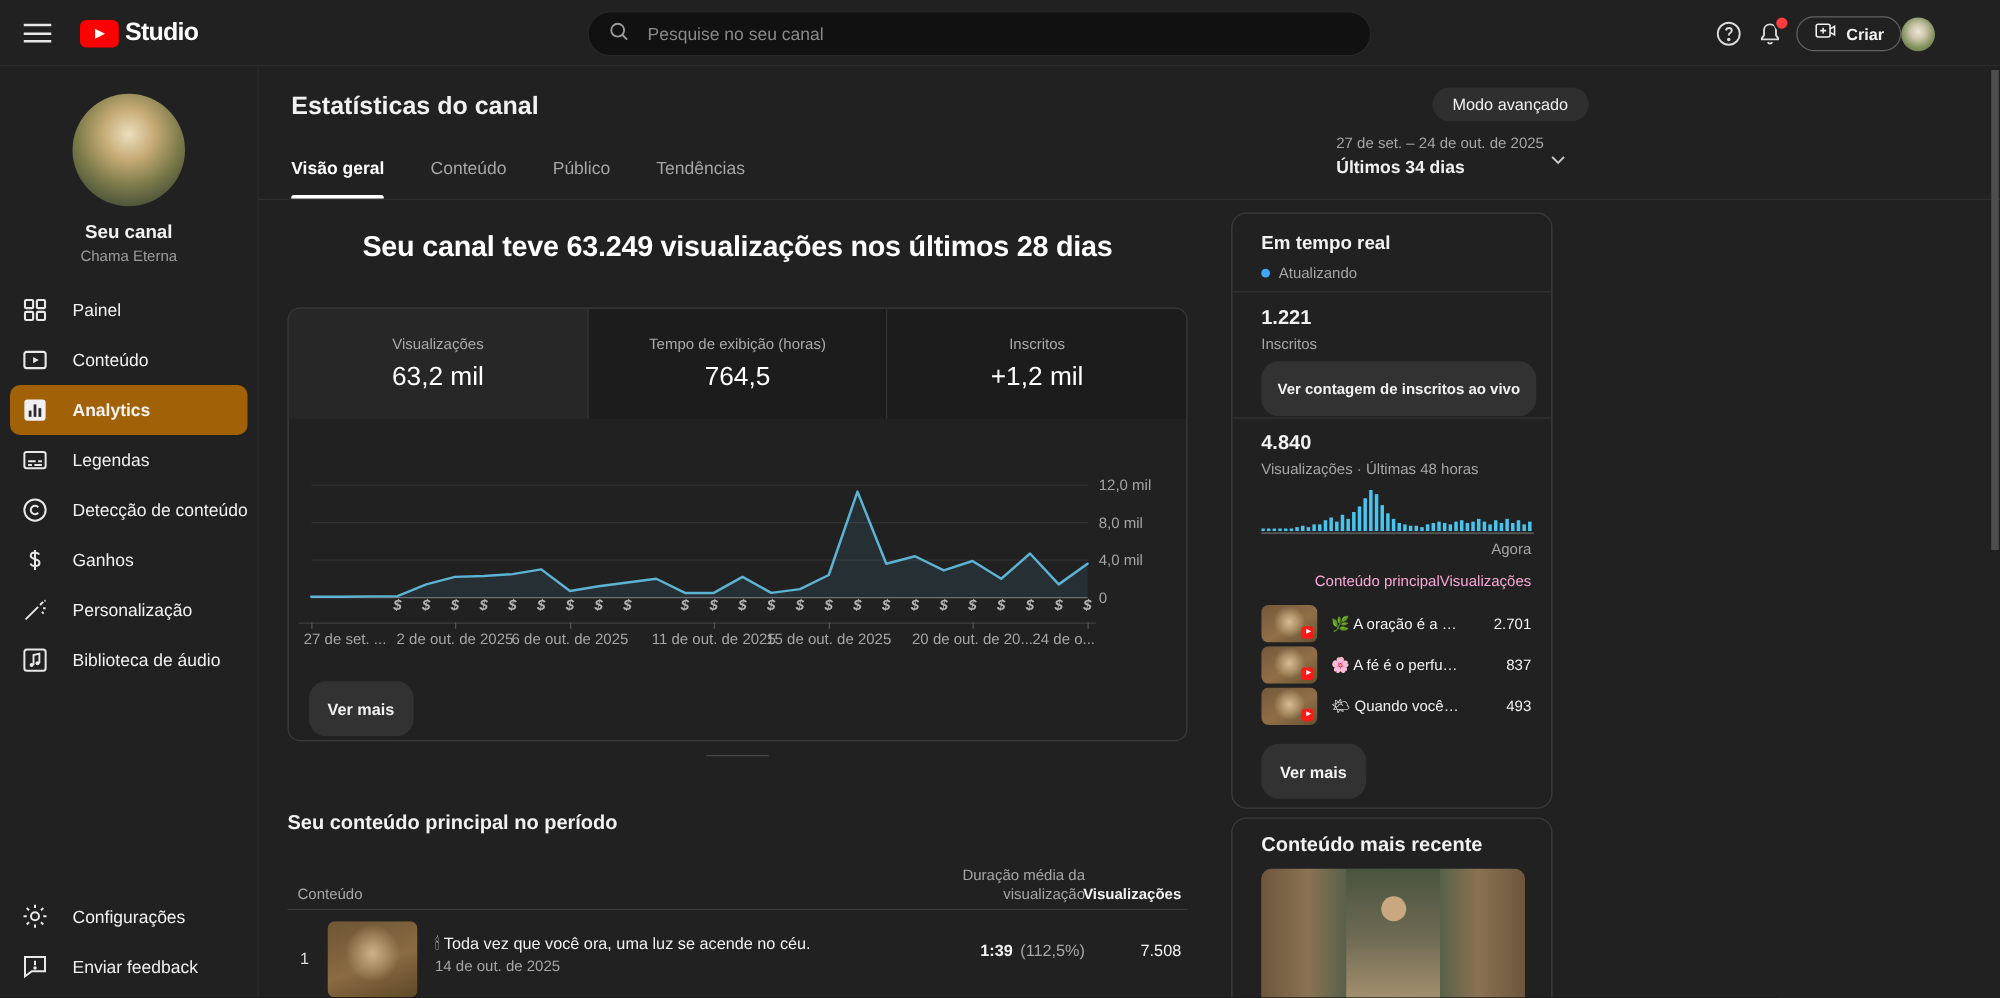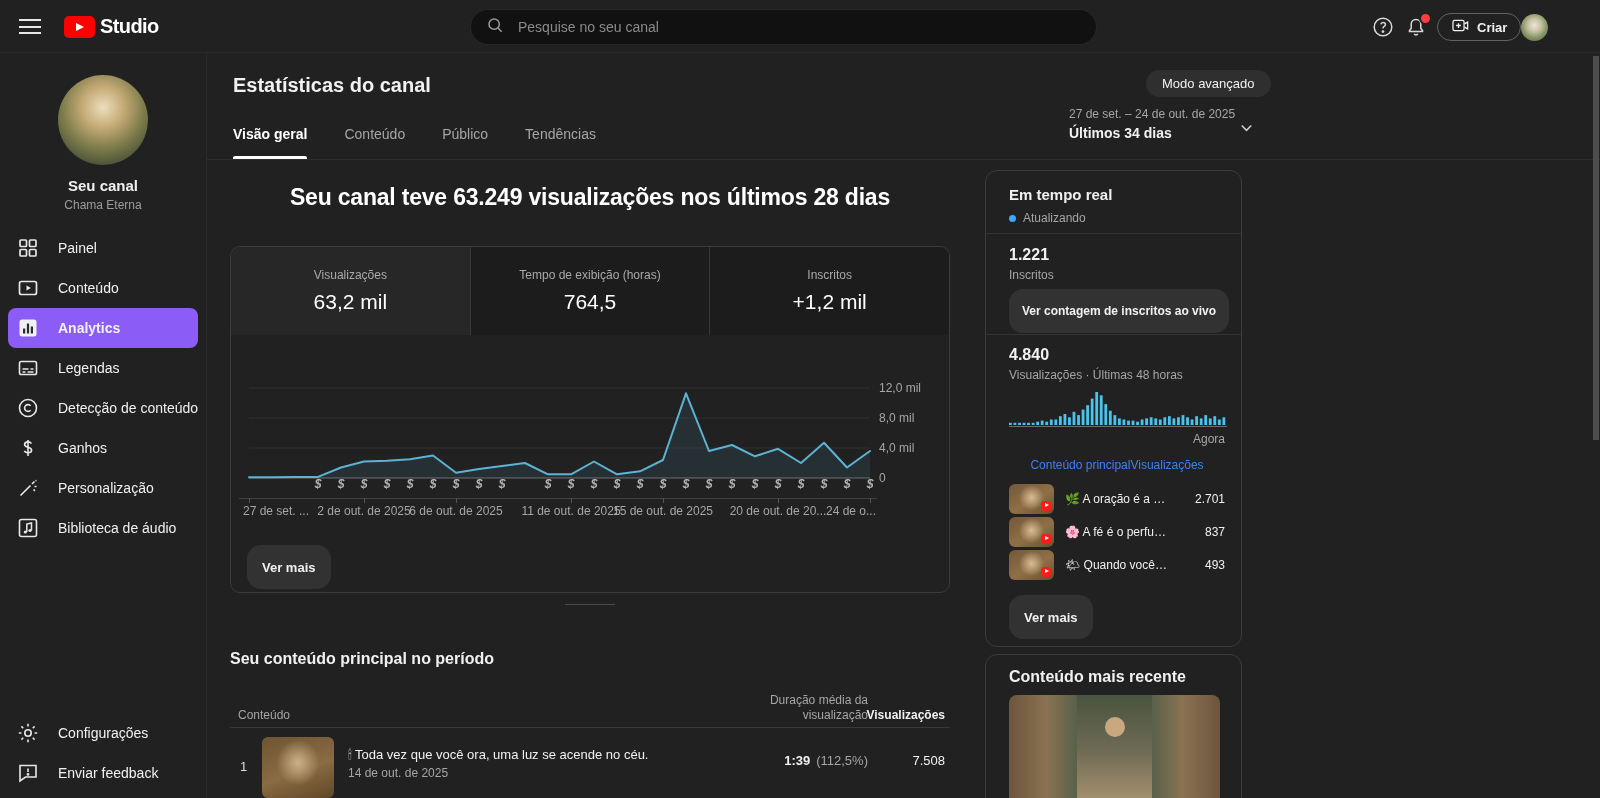--- a/index.html
+++ b/index.html
@@ -28,21 +28,21 @@
 
   
   .sidebar{position:absolute;left:0;top:53px;width:207px;height:745px;background:#212121;border-right:1px solid #2b2b2b;box-sizing:border-box}
   .ch-avatar{position:absolute;left:58px;top:22px;width:90px;height:90px;border-radius:50%;cursor:pointer;
     background:radial-gradient(circle at 50% 36%,#ecdfbe 0%,#c6ab76 28%,#7e7c4b 56%,#4b5339 80%,#343a2c 100%)}
   .ch-name{position:absolute;top:124px;width:206px;text-align:center;font-size:15px;font-weight:700;color:#f1f1f1}
   .ch-sub{position:absolute;top:145px;width:206px;text-align:center;font-size:12px;color:#9c9c9c}
   .nav{position:absolute;left:0;top:175px;width:206px}
   .nav-bottom{position:absolute;left:0;top:660px;width:206px}
   .nav-item{display:flex;align-items:center;height:40px;margin:0 8px;padding-left:8px;border-radius:8px;cursor:pointer}
-  .nav-item.active{background:#8b5cf6}
+  .nav-item.active{background:#a16207}
   .nav-ic{width:24px;height:24px;flex:0 0 24px}
   .nav-ic svg{width:24px;height:24px}
   .nav-label{margin-left:18px;font-size:14px;color:#f1f1f1;white-space:nowrap}
   .nav-item.active .nav-label{font-weight:700}
 
   
   .pg-title{position:absolute;left:233px;top:74px;font-size:20px;font-weight:700;color:#f1f1f1}
   .adv-btn{position:absolute;left:1146px;top:70px;height:27px;background:#2f2f2f;border-radius:14px;display:flex;align-items:center;padding:0 16px;font-size:13px;font-weight:400;cursor:pointer}
   .tabs{position:absolute;left:233px;top:126px;display:flex;gap:37px;height:33px}
   .tab{font-size:14px;color:#a6a6a6;cursor:pointer;position:relative;padding-bottom:16px}
@@ -99,21 +99,21 @@
   .rt-dot{width:7px;height:7px;border-radius:50%;background:#3ea6ff;margin-right:7px}
   .rt-div{position:absolute;left:0;width:100%;height:1px;background:#333}
   .rt-subs{position:absolute;left:23px;top:75px;font-size:16px;font-weight:700}
   .rt-subs-label{position:absolute;left:23px;top:97px;font-size:12px;color:#a6a6a6}
   .rt-live-btn{position:absolute;left:23px;top:118px;padding:0 13px;font-size:12px}
   .rt-views{position:absolute;left:23px;top:175px;font-size:16px;font-weight:700}
   .rt-views-label{position:absolute;left:23px;top:197px;font-size:12px;color:#a6a6a6}
   #rt-chart{position:absolute;left:23px;top:218px;width:218px;height:36px}
   .rt-axis{position:absolute;left:23px;top:255px;width:218px;height:1px;background:#6e6e6e}
   .rt-now{position:absolute;right:16px;top:261px;font-size:12px;color:#a6a6a6}
-  .rt-cols{position:absolute;left:23px;right:16px;top:287px;display:flex;justify-content:center;font-size:12px;color:#3b82f6}
+  .rt-cols{position:absolute;left:23px;right:16px;top:287px;display:flex;justify-content:flex-end;font-size:12px;color:#f9a8d4}
   .rt-list{position:absolute;left:23px;right:16px;top:311px}
   .rt-item{display:flex;align-items:center;height:33px;cursor:pointer}
   .rt-thumb{position:relative;width:45px;height:30px;border-radius:6px;flex:0 0 45px;
     background:radial-gradient(ellipse 40% 60% at 50% 45%,#d6bd92 0%,rgba(214,189,146,0) 70%),linear-gradient(150deg,#73583a 0%,#906f47 55%,#64502f 100%)}
   .rt-badge{position:absolute;right:3px;bottom:3px;width:10px;height:10px;background:#ff1a1a;border-radius:3px}
   .rt-badge:after{content:"";position:absolute;left:3.5px;top:2.5px;border-left:4px solid #fff;border-top:2.5px solid transparent;border-bottom:2.5px solid transparent}
   .rt-item-title{flex:1;margin-left:11px;font-size:12px;color:#f1f1f1;white-space:nowrap;overflow:hidden;text-overflow:ellipsis}
   .rt-item-views{margin-left:23px;font-size:12px;font-weight:400;text-align:right;min-width:34px;color:#f1f1f1}
   .rt-see-more{position:absolute;left:23px;top:424px;font-size:13px}
 

